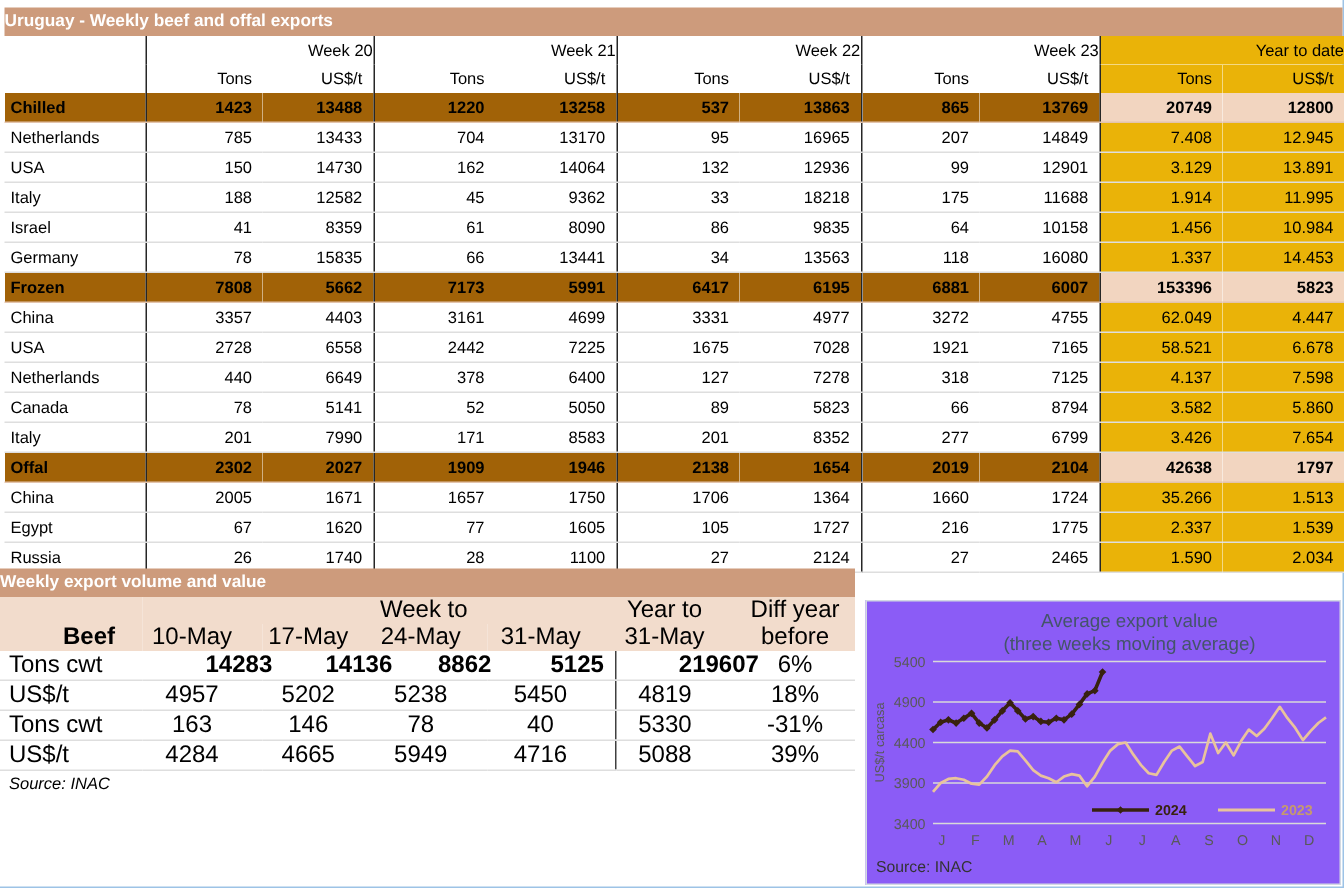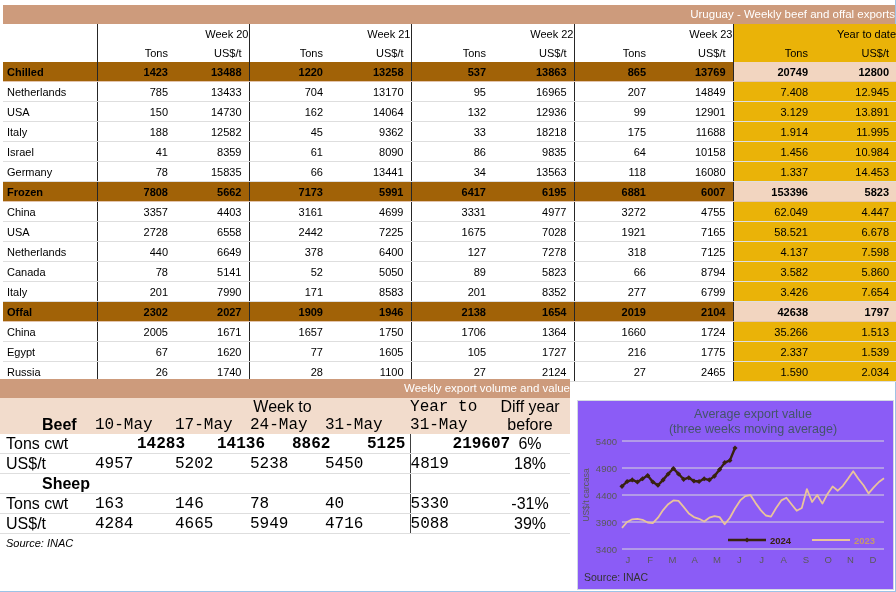--- a/index.html
+++ b/index.html
@@ -1,39 +1,39 @@
 <!DOCTYPE html>
 <html><head>
 <meta charset="utf-8">
 <style>
   html,body{margin:0;padding:0;background:#fff;}
   body{width:896px;height:592px;font-family:"Liberation Sans",sans-serif;color:#000;position:relative;overflow:hidden;}
   #frame{position:absolute;inset:0;border-right:1px solid #9dc3e6;border-bottom:1px solid #9dc3e6;box-sizing:border-box;}
 
   
   #main-table-wrap{position:absolute;left:3px;top:5px;width:892px;}
-  .titlebar{background:#cd9b7c;color:#fff;font-weight:normal;font-size:11.5px;text-align:right;height:19px;line-height:19px;}
+  .titlebar{background:#cd9b7c;color:#fff;font-weight:bold;font-size:11.5px;text-align:left;height:19px;line-height:19px;}
   table{border-collapse:collapse;table-layout:fixed;width:100%;}
   #mt td{height:19px;font-size:11px;padding:0;white-space:nowrap;overflow:hidden;}
   #mt .lab{text-align:left;padding-left:4px;}
   #mt .num{text-align:right;padding-right:7px;}
   #mt .grp{border-right:1.5px solid #262626;}
   #mt tr.hdr td{font-size:11px;}
   #mt tr.hdr .wk{text-align:right;}
   #mt tr.data td{border-bottom:1px solid #dedede;}
   #mt tr.section td{background:#a16207;font-weight:bold;border-bottom:1px solid #e3c4ad;}
   #mt td.ytd{background:#eab308;}
   #mt tr.section td.ytd{background:#f2d5c0;}
 
   
   #weekly-wrap{position:absolute;left:0;top:379px;width:570px;}
   #wt td{height:18px;font-size:16px;padding:0;white-space:nowrap;}
   #wt tr.hdr td{background:#f2dccc;}
   #wt .lab{text-align:left;padding-left:6px;}
-  #wt .num{text-align:left;padding-right:14px;font-family:Liberation Mono, monospace;}
+  #wt .num{text-align:center;padding-right:14px;}
   #wt .ctr{text-align:center;}
   #wt .b{font-weight:bold;padding-left:42px;}
   #wt tr.data td{border-bottom:1px solid #dedede;height:19px;}
   #wt tr.data td.ytdiv{border-left:1px solid #404040;}
   #weekly-source{font-size:11px;font-style:italic;padding:3px 0 0 6px;}
 
   
   #chart-box{position:absolute;left:577px;top:400px;width:317px;height:190px;background:#8b5cf6;border:1px solid #d2d9e2;box-sizing:border-box;}
 </style>
 </head>
@@ -328,29 +328,20 @@
           <td class="ctr">6%</td>
         </tr>
         <tr class="data">
           <td class="lab">US$/t</td>
           <td class="num">4957</td>
           <td class="num">5202</td>
           <td class="num">5238</td>
           <td class="num">5450</td>
           <td class="num ytdiv">4819</td>
           <td class="ctr">18%</td>
-        </tr>
-        <tr class="data">
-          <td class="lab b">Sheep</td>
-          <td class="num"></td>
-          <td class="num"></td>
-          <td class="num"></td>
-          <td class="num"></td>
-          <td class="num ytdiv"></td>
-          <td class="ctr"></td>
         </tr>
         <tr class="data">
           <td class="lab">Tons cwt</td>
           <td class="num">163</td>
           <td class="num">146</td>
           <td class="num">78</td>
           <td class="num">40</td>
           <td class="num ytdiv">5330</td>
           <td class="ctr">-31%</td>
         </tr>

